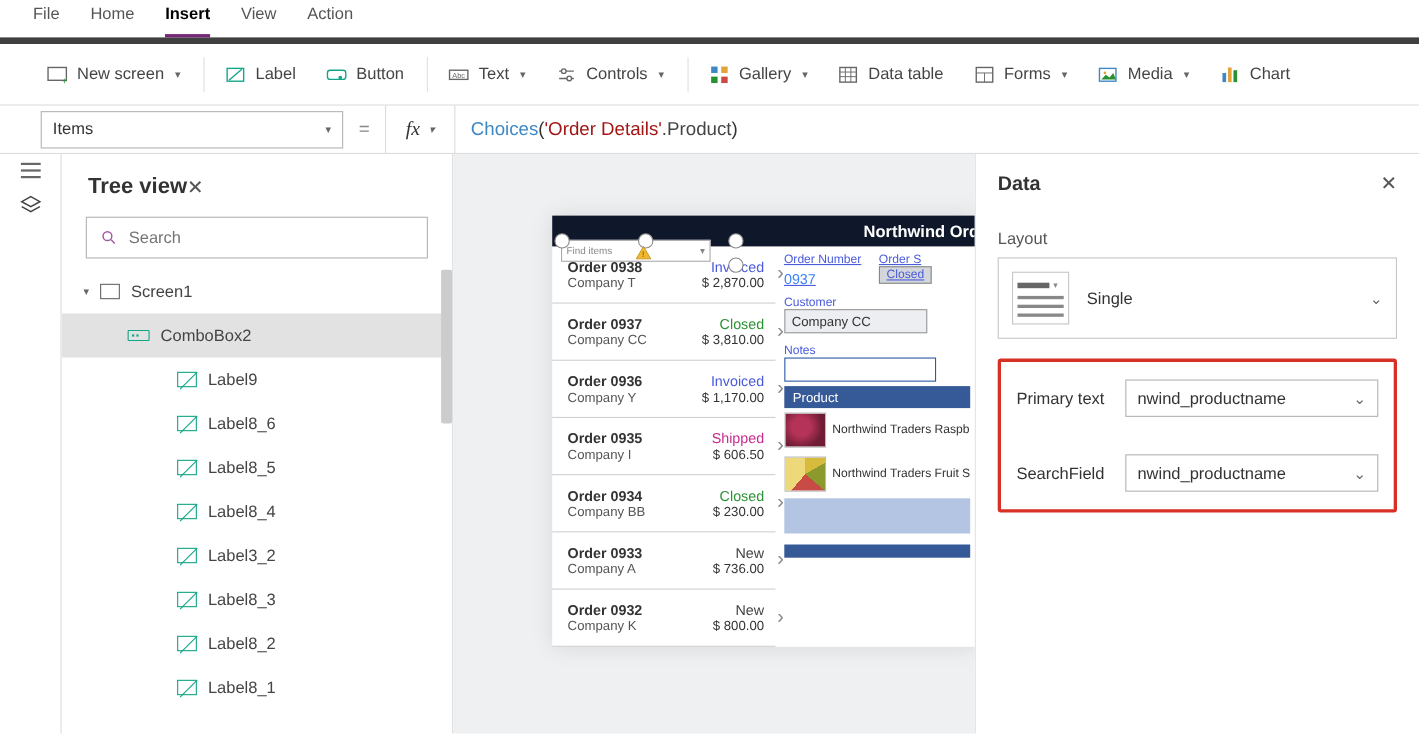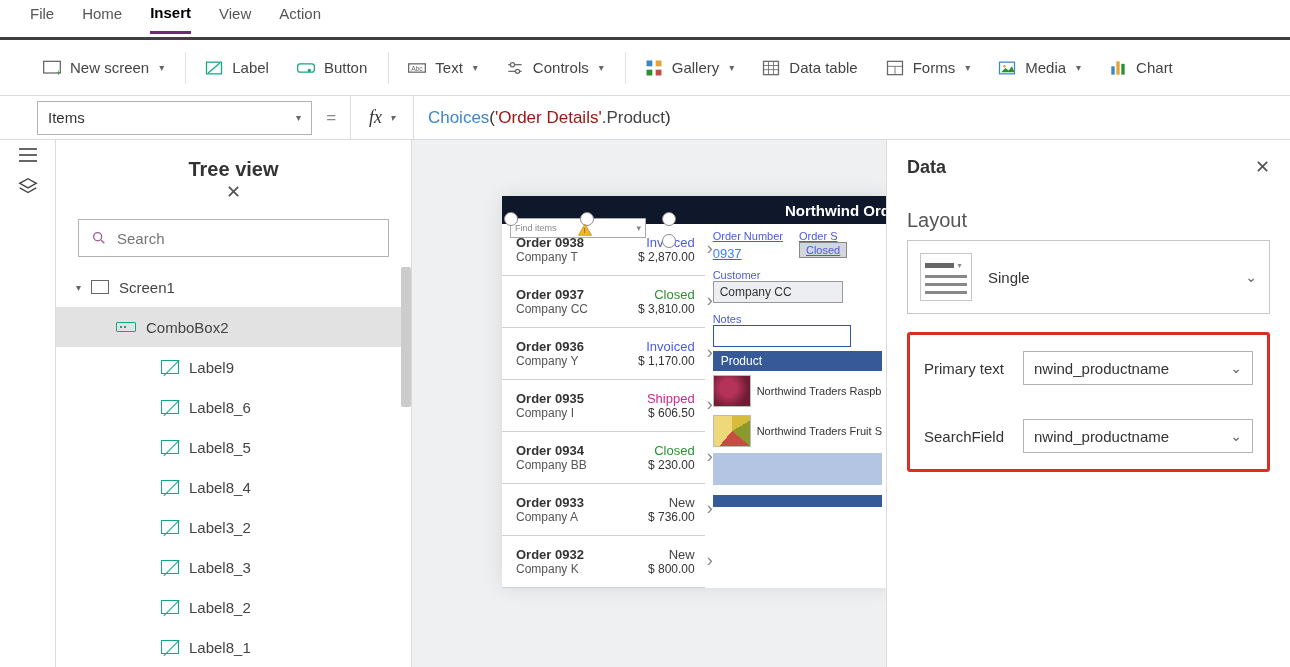--- a/index.html
+++ b/index.html
@@ -1,19 +1,19 @@
 <!DOCTYPE html>
 <html><head>
 <meta charset="utf-8">
 <style>
 * { box-sizing: border-box; margin: 0; padding: 0; font-family: "Segoe UI", Arial, sans-serif; }
 body { background: #fff; width: 1290px; height: 667px; overflow: hidden; font-size: 14px; color: #333; }
 
 
-.menubar { height: 40px; display: flex; align-items: center; padding: 14px 30px; gap: 28px; border-bottom: 3px solid #404040; }
+.menubar { height: 40px; display: flex; align-items: flex-start; padding: 4px 30px; gap: 28px; border-bottom: 6px solid #404040; }
 .menubar span { color: #555; font-size: 15px; cursor: pointer; padding-bottom: 10px; }
 .menubar span.active { color: #000; font-weight: 600; border-bottom: 3px solid #742774; }
 
 
 .ribbon { height: 56px; display: flex; align-items: center; padding: 0 30px; gap: 3px; border-bottom: 1px solid #dcdcdc; }
 .ribbon-item { display: flex; align-items: center; gap: 8px; padding: 6px 12px; color: #444; cursor: pointer; font-size: 15px; }
 .ribbon-item.sep { border-left: 1px solid #e0e0e0; margin-left: 6px; padding-left: 18px; }
 .chev { font-size: 10px; color: #666; margin-left: 2px; }
 .ribbon svg { width: 20px; height: 20px; }
 
@@ -30,21 +30,21 @@
 
 .main { display: flex; height: 527px; }
 .leftbar { width: 56px; border-right: 1px solid #dcdcdc; display:flex; flex-direction:column; align-items:center; padding-top:14px; gap:20px; }
 .ham { width:18px; height:2px; background:#666; position:relative; }
 .ham::before, .ham::after { content:""; position:absolute; left:0; width:18px; height:2px; background:#666; }
 .ham::before { top:-6px; } .ham::after { top:6px; }
 .layers-icon { width:22px; }
 
 
 .treepanel { width: 356px; border-right: 1px solid #dcdcdc; display:flex; flex-direction:column; position:relative; }
-.tree-header { display:flex; align-items:center; justify-content:flex-start; padding: 18px 24px 12px; flex-direction: column; }
+.tree-header { display:flex; align-items:center; justify-content:flex-start; padding: 18px 24px 12px; }
 .tree-header h3 { font-size: 20px; font-weight: 600; }
 .close-x { font-size: 18px; color:#555; cursor:pointer; }
 .search-box { margin: 4px 22px 10px; height: 38px; border:1px solid #b3b3b3; display:flex; align-items:center; padding:0 12px; gap:10px; }
 .search-box input { border:none; outline:none; font-size:15px; flex:1; }
 .tree-scroll { flex:1; overflow:hidden; position:relative; }
 .tree-scrollbar { position:absolute; right:0; top:0; width:10px; height:140px; background:#ccc; border-radius:2px; }
 .tree-row { display:flex; align-items:center; height:40px; padding-left: 20px; gap:10px; font-size:15px; color:#444; }
 .tree-row.selected { background:#e2e2e2; }
 .tree-row.child { padding-left: 60px; }
 .tree-row.child2 { padding-left: 105px; }
@@ -91,21 +91,21 @@
 .thumb { width:38px; height:32px; border:1px solid #bbb; flex-shrink:0; }
 .thumb.berry { background: radial-gradient(circle at 40% 40%, #b53358 30%, #6e1d34 70%); }
 .thumb.fruit { background: conic-gradient(#d6bb3c 0 60deg, #8c9a2d 60deg 130deg, #c94b46 130deg 220deg, #edd97a 220deg 360deg); }
 .sel-bar { background:#b4c5e4; height:32px; margin-top:2px; }
 .darkbar { background:#365a98; height:12px; margin-top:10px; }
 
 
 .datapanel { width:404px; border-left:1px solid #dcdcdc; padding:16px 20px; background:#fff; }
 .dp-header { display:flex; justify-content:space-between; align-items:center; margin-bottom:18px; }
 .dp-header h3 { font-size:18px; font-weight:600; }
-.dp-section-lbl { font-size:20px; color:#555; margin-bottom:8px;margin-top:31px; }
+.dp-section-lbl { font-size:15px; color:#555; margin-bottom:8px;margin-top:31px; }
 .layout-row { display:flex; align-items:center; gap:16px; border:1px solid #c6c6c6; padding:8px 12px; height:74px; cursor:pointer; }
 .layout-preview { width:52px; height:48px; border:1px solid #c6c6c6; display:flex; flex-direction:column; justify-content:space-around; padding:4px; }
 .lp-line { height:3px; background:#888; }
 .lp-line.bold { height:5px; background:#666; width:70%; }
 .layout-row .name { flex:1; font-size:15px; }
 .redbox { border:3px solid #d93025; border-radius:3px; padding:16px 14px; margin-top:18px; }
 .dp-field-row { display:flex; align-items:center; justify-content:space-between; margin-bottom:34px; }
 .dp-field-row:last-child { margin-bottom:0; }
 .dp-field-row label { font-size:15px; }
 .dp-select { width:230px; height:34px; border:1px solid #b3b3b3; display:flex; align-items:center; justify-content:space-between; padding:0 10px; font-size:15px; }

